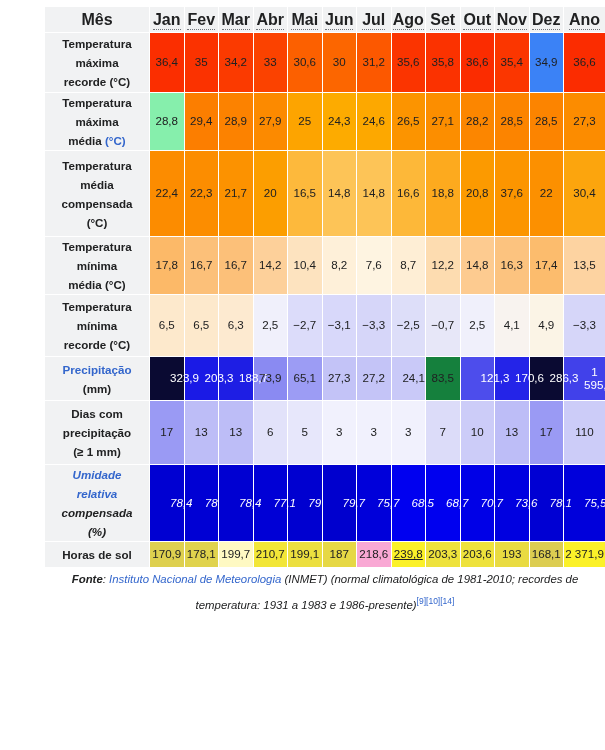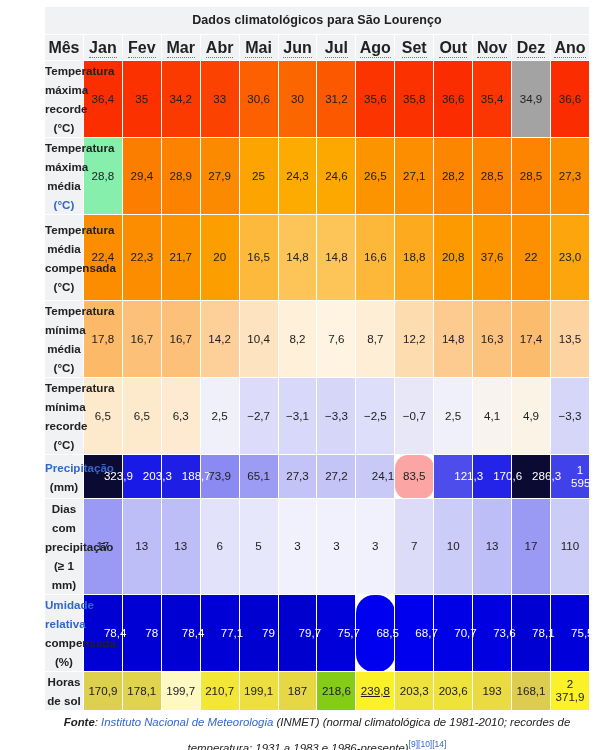--- a/index.html
+++ b/index.html
@@ -90,32 +90,29 @@
   .foot b{font-style:italic;}
   .foot .src{color:#3366cc;font-style:italic;}
   .foot sup{font-size:8.5px;color:#3366cc;font-style:normal;vertical-align:super;}
   .r-rec{height:60px;}
   .r-maxm{height:58px;}
   .r-med{height:86px;}
   .r-minm{height:56px;}
   .r-minrec{height:62px;}
   .r-prec{height:44px;}
   .r-dias{height:64px;}
-  .r-umid{height:72px;}
+  .r-umid{height:72px;font-style:italic;}
   .r-sol{height:26px;}
 </style>
 </head>
 <body>
 
 <div id="wrap">
   <table class="climate">
     <tbody id="tbody-root">
-        <tr>
-          <th class="title-cell" colspan="14">Dados climatológicos para São Lourenço</th>
-        </tr>
         <tr>
           <th class="hdr" style="width: 104px;">Mês</th>
           <th class="hdr month" style="width: 33.5px;"><span>Jan</span></th>
           <th class="hdr month" style="width: 33.5px;"><span>Fev</span></th>
           <th class="hdr month" style="width: 33.5px; margin-top: 29px;"><span>Mar</span></th>
           <th class="hdr month" style="width: 33.5px;"><span>Abr</span></th>
           <th class="hdr month" style="width: 33.5px;"><span>Mai</span></th>
           <th class="hdr month" style="width: 33.5px;"><span>Jun</span></th>
           <th class="hdr month" style="width: 33.5px;"><span>Jul</span></th>
           <th class="hdr month" style="width: 33.5px;"><span>Ago</span></th>
@@ -135,21 +132,21 @@
           <td class="v" style="background: rgb(251, 50, 0);">35</td>
           <td class="v" style="background: rgb(251, 58, 0);">34,2</td>
           <td class="v" style="background: rgb(251, 66, 0);">33</td>
           <td class="v" style="background: rgb(252, 96, 0);">30,6</td>
           <td class="v" style="background: rgb(252, 102, 0);">30</td>
           <td class="v" style="background: rgb(252, 88, 0);">31,2</td>
           <td class="v" style="background: rgb(251, 52, 0);">35,6</td>
           <td class="v" style="background: rgb(251, 50, 0);">35,8</td>
           <td class="v" style="background: rgb(251, 44, 0);">36,6</td>
           <td class="v" style="background: rgb(251, 54, 0);">35,4</td>
-          <td class="v" style="background: #a3a3a3;">34,9</td>
+          <td class="v" style="background: #3b82f6;">34,9</td>
           <td class="v" style="background: rgb(251, 44, 0);">36,6</td>
         </tr>
         <tr class="r-maxm">
           <td class="rowlabel">
             <div>Temperatura</div>
             <div>máxima</div>
             <div class=""><span>média </span><span class="lnk">(°C)</span></div>
           </td>
           <td class="v" style="background: #86efac;">28,8</td>
           <td class="v" style="background: rgb(252, 126, 0);">29,4</td>
@@ -177,21 +174,21 @@
           <td class="v" style="background: rgb(252, 146, 0);">21,7</td>
           <td class="v" style="background: rgb(252, 158, 0);">20</td>
           <td class="v" style="background: rgb(253, 185, 60);">16,5</td>
           <td class="v" style="background: rgb(253, 196, 87);">14,8</td>
           <td class="v" style="background: rgb(253, 196, 87);">14,8</td>
           <td class="v" style="background: rgb(253, 184, 57);">16,6</td>
           <td class="v" style="background: rgb(253, 170, 30);">18,8</td>
           <td class="v" style="background: rgb(252, 154, 0);">20,8</td>
           <td class="v" style="background: rgb(252, 149, 0);">37,6</td>
           <td class="v" style="background: rgb(252, 144, 0);">22</td>
-          <td class="v" style="background: rgb(252, 165, 13);">23,0</td>
+          <td class="v" style="background: rgb(252, 165, 13);">30,4</td>
         </tr>
         <tr class="r-minm">
           <td class="rowlabel">
             <div>Temperatura</div>
             <div>mínima</div>
             <div>média (°C)</div>
           </td>
           <td class="v" style="background: rgb(252, 185, 104);">17,8</td>
           <td class="v" style="background: rgb(252, 192, 121);">16,7</td>
           <td class="v" style="background: rgb(252, 192, 121);">16,7</td>
@@ -232,21 +229,21 @@
             <div>(mm)</div>
           </td>
           <td class="v white" style="background: rgb(10, 10, 50);">323,9</td>
           <td class="v white" style="background: rgb(26, 26, 230);">203,3</td>
           <td class="v white" style="background: rgb(30, 30, 228);">188,7</td>
           <td class="v" style="background: rgb(138, 138, 242);">73,9</td>
           <td class="v" style="background: rgb(156, 156, 244);">65,1</td>
           <td class="v" style="background: rgb(195, 195, 247);">27,3</td>
           <td class="v" style="background: rgb(196, 196, 247);">27,2</td>
           <td class="v" style="background: rgb(201, 201, 248); text-align: right;">24,1</td>
-          <td class="v" style="background: #fca5a5; border-radius: 13px;">83,5</td>
+          <td class="v" style="background: #15803d;">83,5</td>
           <td class="v white" style="background: rgb(77, 77, 236);">121,3</td>
           <td class="v white" style="background: rgb(36, 36, 232);">170,6</td>
           <td class="v white" style="background: rgb(10, 10, 50);">286,3</td>
           <td class="v white" style="background: rgb(65, 65, 234);">1 595,2</td>
         </tr>
         <tr class="r-dias">
           <td class="rowlabel">
             <div>Dias com</div>
             <div>precipitação</div>
             <div>(≥ 1 mm)</div>
@@ -272,38 +269,38 @@
             <div>compensada</div>
             <div>(%)</div>
           </td>
           <td class="v white" style="background: rgb(0, 0, 210);">78,4</td>
           <td class="v white" style="background: rgb(0, 0, 212);">78</td>
           <td class="v white" style="background: rgb(0, 0, 210);">78,4</td>
           <td class="v white" style="background: rgb(0, 0, 214);">77,1</td>
           <td class="v white" style="background: rgb(0, 0, 208);">79</td>
           <td class="v white" style="background: rgb(0, 0, 206);">79,7</td>
           <td class="v white" style="background: rgb(0, 0, 218);">75,7</td>
-          <td class="v white" style="background: rgb(0, 0, 240); border-radius: 18px;">68,5</td>
+          <td class="v white" style="background: rgb(0, 0, 240);">68,5</td>
           <td class="v white" style="background: rgb(0, 0, 239);">68,7</td>
           <td class="v white" style="background: rgb(0, 0, 231);">70,7</td>
           <td class="v white" style="background: rgb(0, 0, 224);">73,6</td>
           <td class="v white" style="background: rgb(0, 0, 211);">78,1</td>
           <td class="v white" style="background: rgb(0, 0, 219);">75,5</td>
         </tr>
         <tr class="r-sol">
           <td class="rowlabel">
             <div>Horas de sol</div>
           </td>
           <td class="v" style="background: rgb(222, 208, 79);">170,9</td>
           <td class="v" style="background: rgb(224, 211, 77);">178,1</td>
           <td class="v" style="background: #fef9c3; margin-top: 36px;">199,7</td>
           <td class="v" style="background: rgb(242, 230, 55);">210,7</td>
           <td class="v" style="background: rgb(236, 223, 63);">199,1</td>
           <td class="v" style="background: rgb(230, 216, 69);">187</td>
-          <td class="v" style="background: #84cc16; margin-left: 48px;">218,6</td>
+          <td class="v" style="background: #f9a8d4; margin-left: 48px;">218,6</td>
           <td class="v" style="background: rgb(251, 241, 41); text-decoration: underline;">239,8</td>
           <td class="v" style="background: rgb(238, 226, 60);">203,3</td>
           <td class="v" style="background: rgb(238, 226, 60);">203,6</td>
           <td class="v" style="background: rgb(233, 219, 65);">193</td>
           <td class="v" style="background: rgb(220, 205, 81);">168,1</td>
           <td class="v" style="background: rgb(251, 241, 41);">2 371,9</td>
         </tr>
         <tr>
           <td class="foot" colspan="14"><b>Fonte</b><span>: </span><span class="src">Instituto Nacional de Meteorologia</span><span> (INMET) (normal climatológica de 1981-2010; recordes de temperatura: 1931 a 1983 e 1986-presente)</span><sup>[9][10][14]</sup></td>
         </tr>

